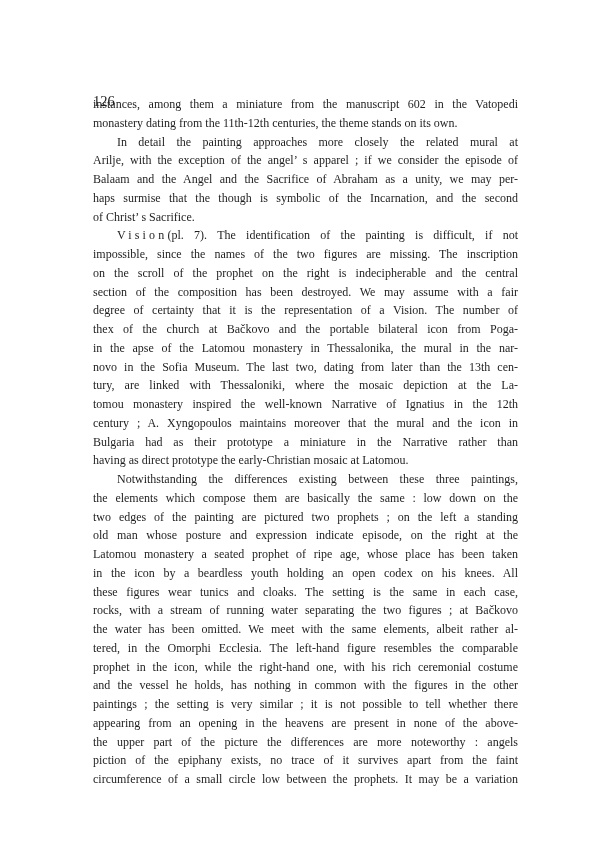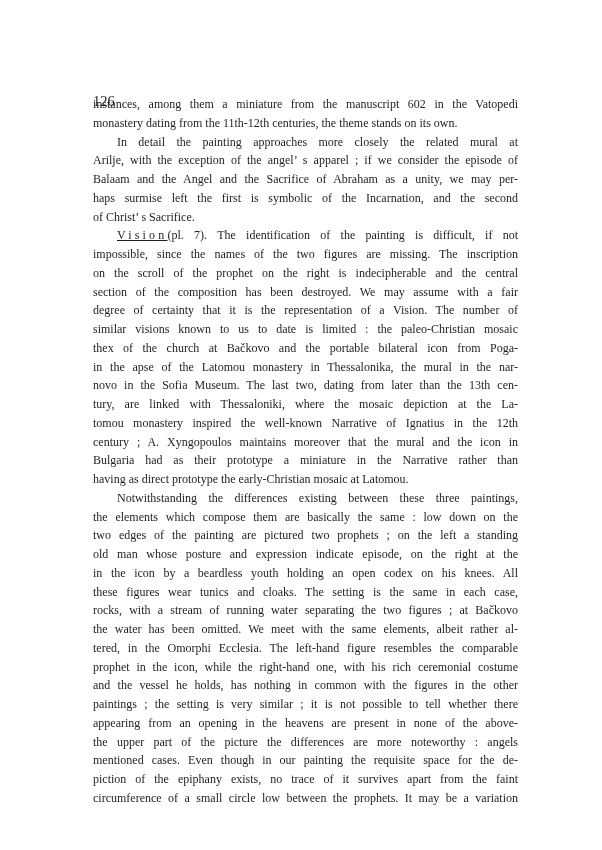--- a/index.html
+++ b/index.html
@@ -39,75 +39,73 @@
       height: 18.75px;
     }
     .line.last {
       text-align-last: left;
     }
     .line.indent {
       padding-left: 24px;
     }
     .spaced {
       letter-spacing: 3.2px;
-      text-decoration: underline;
     }
   </style>
 </head>
 <body>
 
 <div>
   <div class="page-number">126</div>
 
   <div class="body-text">
 
     <div>
       <span class="line">instances, among them a miniature from the manuscript 602 in the Vatopedi</span>
       <span class="line last">monastery dating from the 11th-12th centuries,  the  theme stands on its own.</span>
     </div>
 
     <div>
       <span class="line indent">In detail the painting approaches more closely the related mural at</span>
       <span class="line">Arilje, with the exception of the angel’ s apparel ; if we consider the episode of</span>
       <span class="line">Balaam and the Angel and the Sacrifice of Abraham as a unity, we may per-</span>
-      <span class="line">haps surmise left the first is symbolic of the Incarnation, and the second</span>
+      <span class="line">haps surmise that the though is symbolic of the Incarnation, and the second</span>
       <span class="line last">of Christ’ s Sacrifice.</span>
     </div>
 
     <div>
       <span class="line indent"><span class="spaced">Vision</span><span>(pl. 7). The identification of the painting is difficult, if not</span></span>
       <span class="line">impossible, since the names of the two figures are missing. The inscription</span>
       <span class="line">on the scroll of the prophet on the right is indecipherable and the central</span>
       <span class="line">section of the composition has been destroyed. We may assume with a fair</span>
       <span class="line">degree of certainty that it is the representation of a Vision. The number of</span>
-      <span class="line">similar visions known to us to date is limited : the paleo-Christian mosaic</span>
       <span class="line">thex of the church  at Bačkovo  and  the portable bilateral  icon  from Poga-</span>
       <span class="line">in the apse of the Latomou monastery in Thessalonika, the mural in the nar-</span>
       <span class="line">novo in the Sofia Museum. The last two, dating from later than the 13th cen-</span>
       <span class="line">tury, are linked with Thessaloniki,  where  the mosaic  depiction at  the  La-</span>
       <span class="line">tomou  monastery  inspired the well-known Narrative of Ignatius in the 12th</span>
       <span class="line">century ; A. Xyngopoulos maintains moreover that the mural and the icon in</span>
       <span class="line">Bulgaria  had as their prototype a miniature in the Narrative rather than</span>
       <span class="line last">having as direct prototype the early-Christian mosaic at Latomou.</span>
     </div>
 
     <div>
       <span class="line indent">Notwithstanding the differences existing between these three paintings,</span>
       <span class="line">the elements which compose them are basically  the same : low down on the</span>
       <span class="line">two edges of the painting are pictured two prophets ; on the left a standing</span>
       <span class="line">old man whose posture and expression indicate episode, on the right at the</span>
+      <span class="line">Latomou monastery a seated prophet of ripe age, whose place has been taken</span>
       <span class="line">in the icon by a beardless youth holding an open codex on his knees. All</span>
       <span class="line">these figures wear tunics and cloaks. The setting is the same in each case,</span>
       <span class="line">rocks, with a stream of running water separating the two figures ; at Bačkovo</span>
       <span class="line">the water has been omitted. We meet with the same elements, albeit rather al-</span>
       <span class="line">tered, in the Omorphi Ecclesia. The left-hand figure resembles the comparable</span>
       <span class="line">prophet in the icon, while the right-hand one, with his rich ceremonial costume</span>
       <span class="line">and the vessel he holds, has nothing in common with the figures in the other</span>
       <span class="line">paintings ; the setting is very similar ; it is not possible to tell whether there</span>
       <span class="line">appearing from an opening in the heavens are present in none of the above-</span>
       <span class="line">the upper part of the picture the differences are more noteworthy : angels</span>
-      <span class="line">mentioned cases. Even though in our painting the requisite space for the de-</span>
       <span class="line">piction of the epiphany exists, no trace of it survives apart from the faint</span>
       <span class="line">circumference of a small circle low between the prophets. It may be a variation</span>
     </div>
 
   </div>
 </div>
 
 </body></html>

